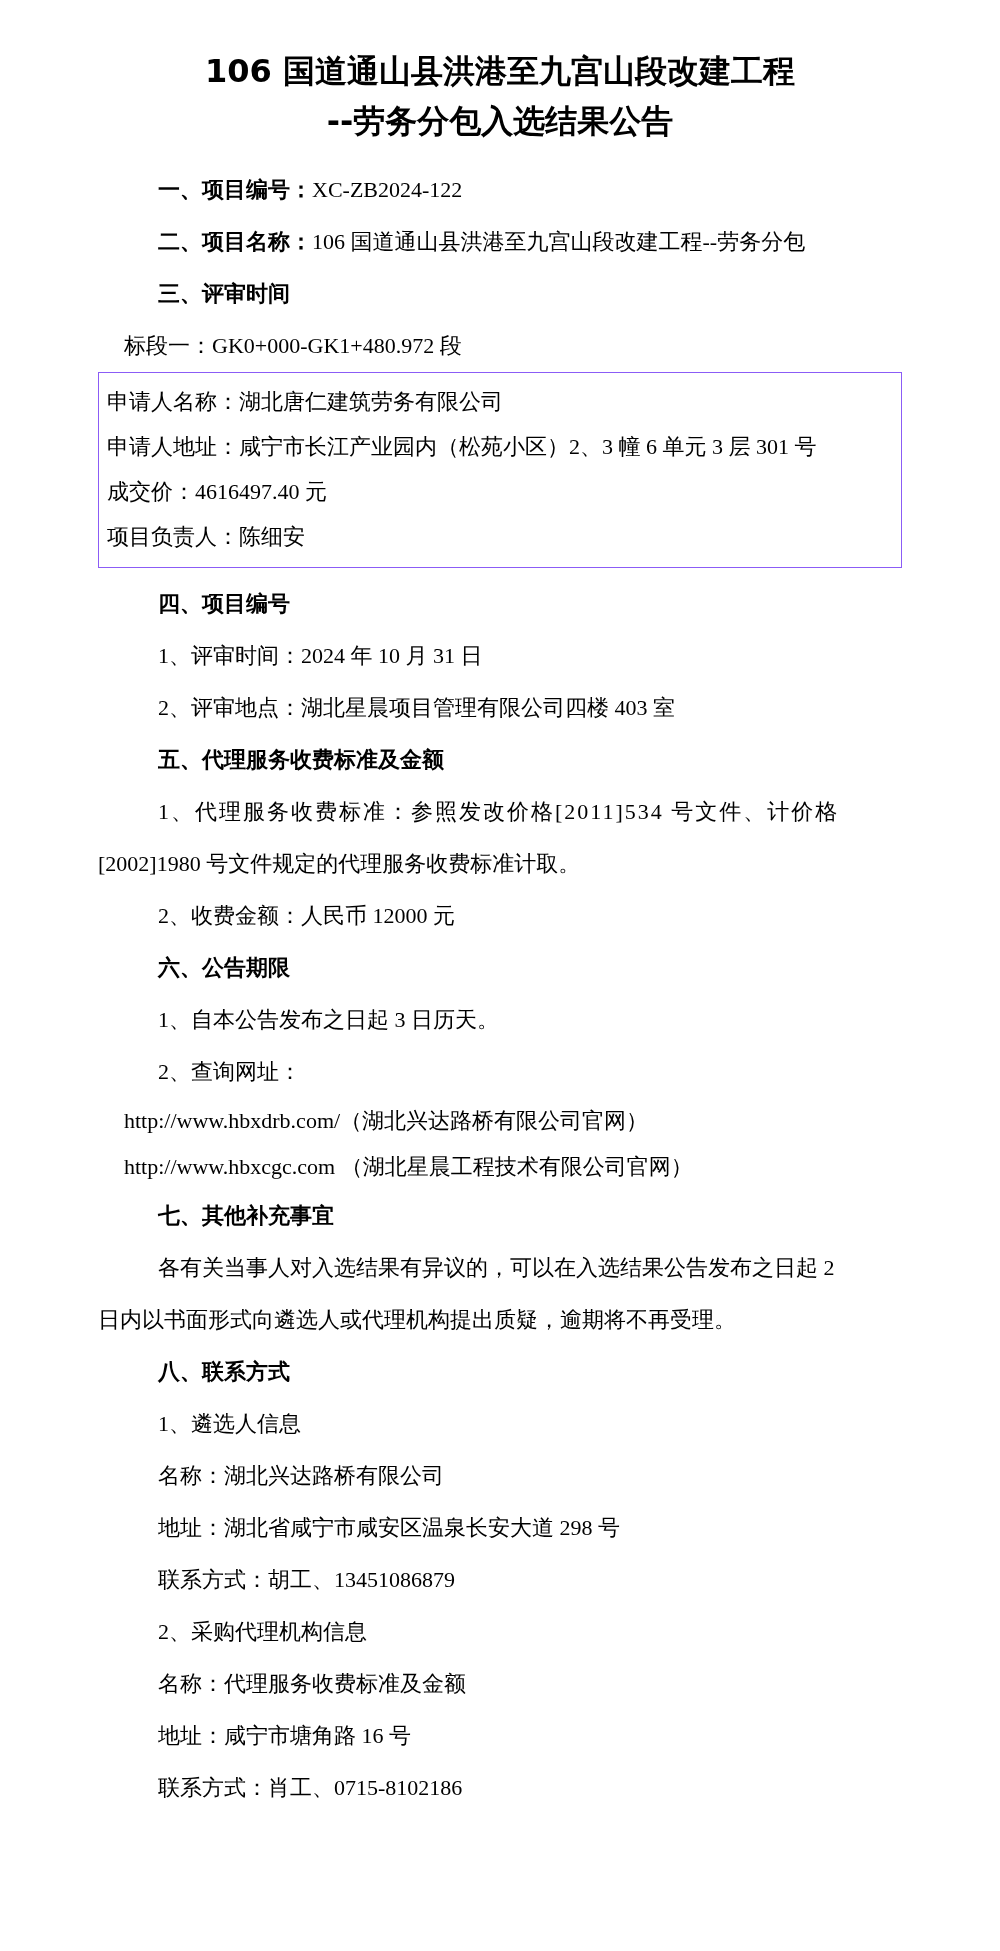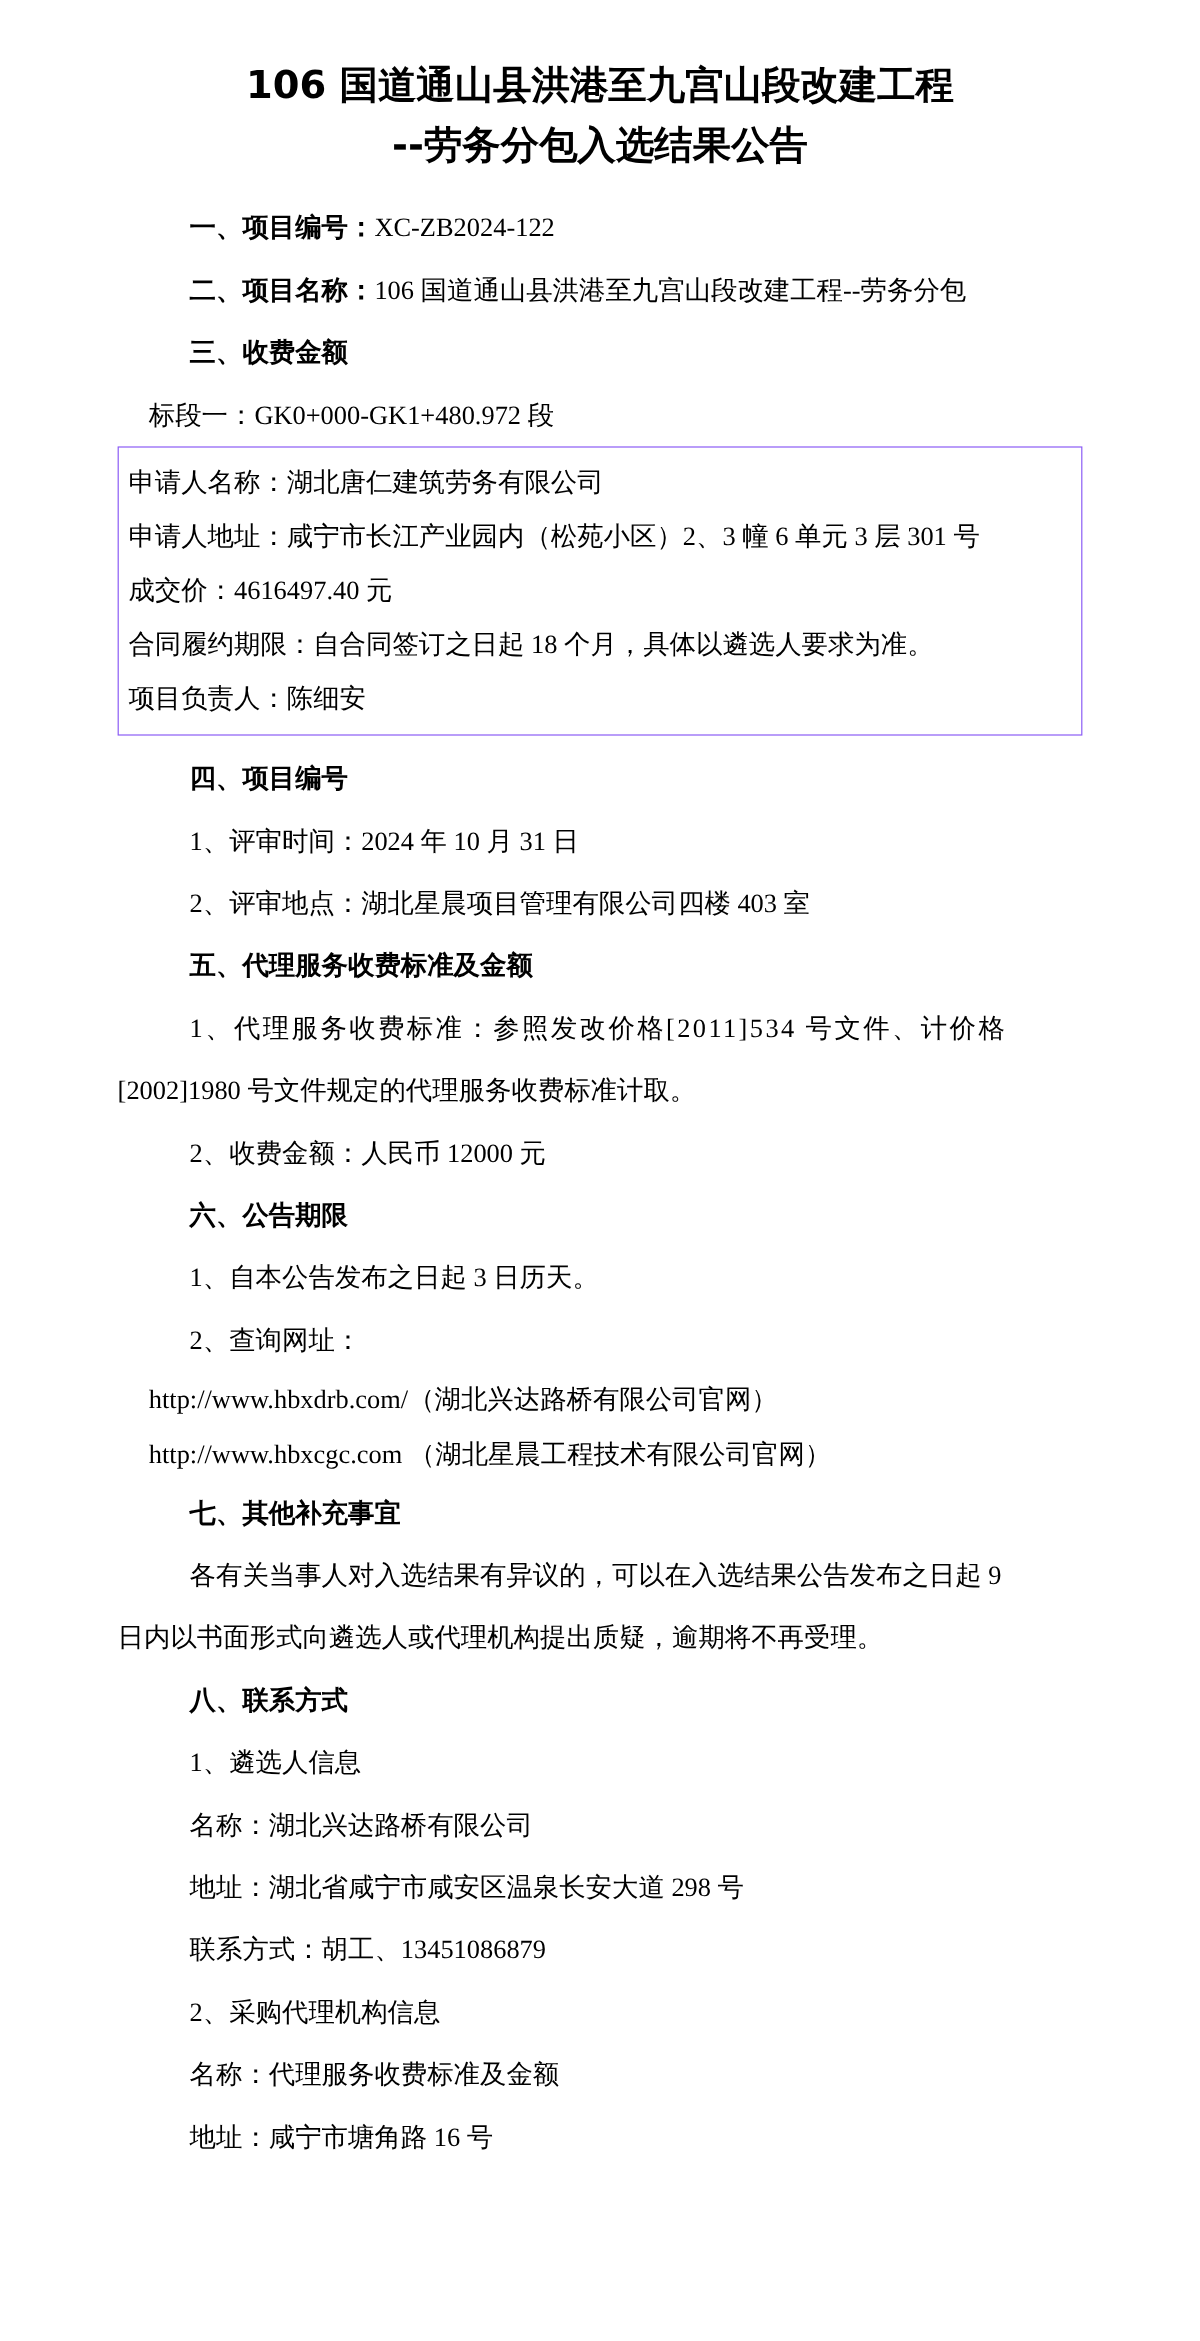--- a/index.html
+++ b/index.html
@@ -44,49 +44,48 @@
 <div class="page">
   <div class="title title1">106 国道通山县洪港至九宫山段改建工程</div>
   <div class="title title2">--劳务分包入选结果公告</div>
 
   <div class="content">
 
     <div class="ln ind2" style="margin-top:22px;"><span class="b">一、项目编号：</span><span>XC-ZB2024-122</span></div>
 
     <div class="ln ind2"><span class="b">二、项目名称：</span><span>106 国道通山县洪港至九宫山段改建工程--劳务分包</span></div>
 
-    <div class="ln ind2 b">三、收费金额</div>
+    <div class="ln ind2 b">三、评审时间</div>
 
     <div class="ln ind1">标段一：GK0+000-GK1+480.972 段</div>
 
     <div class="info-box">
       <div class="row">申请人名称：湖北唐仁建筑劳务有限公司</div>
       <div class="row">申请人地址：咸宁市长江产业园内（松苑小区）2、3 幢 6 单元 3 层 301 号</div>
       <div class="row">成交价：4616497.40 元</div>
-      <div class="row">合同履约期限：自合同签订之日起 18 个月，具体以遴选人要求为准。</div>
       <div class="row">项目负责人：陈细安</div>
     </div>
 
     <div class="ln ind2 b" style="margin-top:10px;">四、项目编号</div>
     <div class="ln ind2">1、评审时间：2024 年 10 月 31 日</div>
     <div class="ln ind2">2、评审地点：湖北星晨项目管理有限公司四楼 403 室</div>
 
     <div class="ln ind2 b">五、代理服务收费标准及金额</div>
     <div class="ln ind2 just">1、代理服务收费标准：参照发改价格[2011]534 号文件、计价格</div>
     <div class="ln">[2002]1980 号文件规定的代理服务收费标准计取。</div>
     <div class="ln ind2">2、收费金额：人民币 12000 元</div>
 
     <div class="ln ind2 b">六、公告期限</div>
     <div class="ln ind2">1、自本公告发布之日起 3 日历天。</div>
     <div class="ln ind2">2、查询网址：</div>
     <div class="urlln ind1">http://www.hbxdrb.com/（湖北兴达路桥有限公司官网）</div>
     <div class="urlln ind1">http://www.hbxcgc.com （湖北星晨工程技术有限公司官网）</div>
 
     <div class="ln ind2 b">七、其他补充事宜</div>
-    <div class="ln ind2">各有关当事人对入选结果有异议的，可以在入选结果公告发布之日起 9</div>
+    <div class="ln ind2">各有关当事人对入选结果有异议的，可以在入选结果公告发布之日起 2</div>
     <div class="ln">日内以书面形式向遴选人或代理机构提出质疑，逾期将不再受理。</div>
 
     <div class="ln ind2 b">八、联系方式</div>
 
     <div class="ln ind2">1、遴选人信息</div>
     <div class="ln ind2">名称：湖北兴达路桥有限公司</div>
     <div class="ln ind2">地址：湖北省咸宁市咸安区温泉长安大道 298 号</div>
     <div class="ln ind2">联系方式：胡工、13451086879</div>
 
     <div class="ln ind2">2、采购代理机构信息</div>

